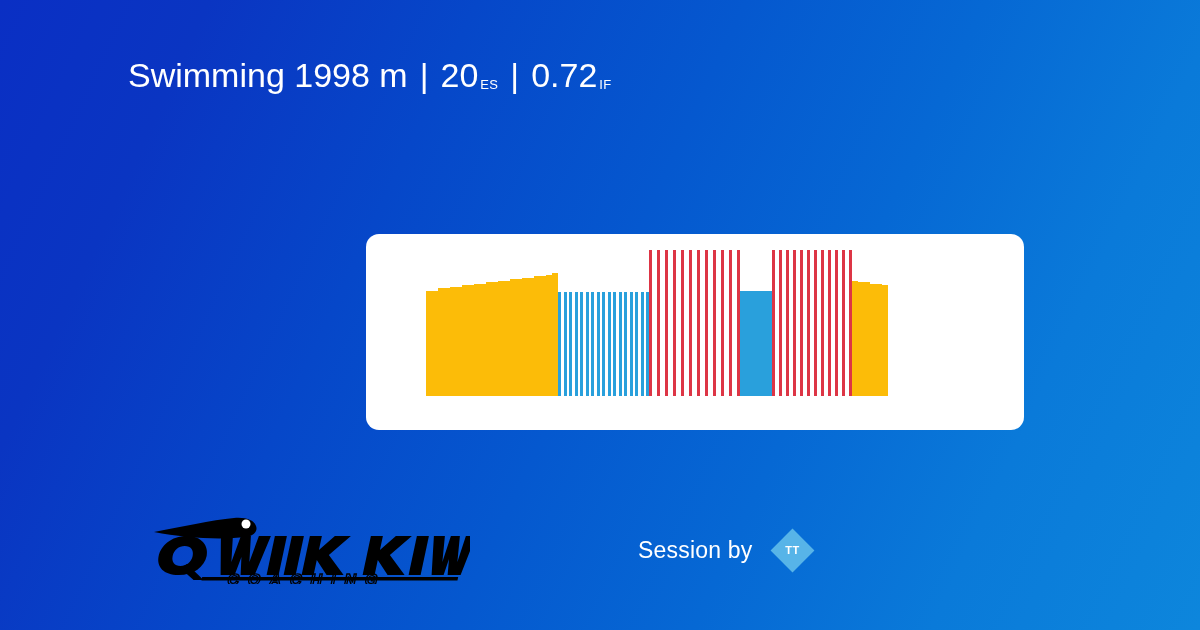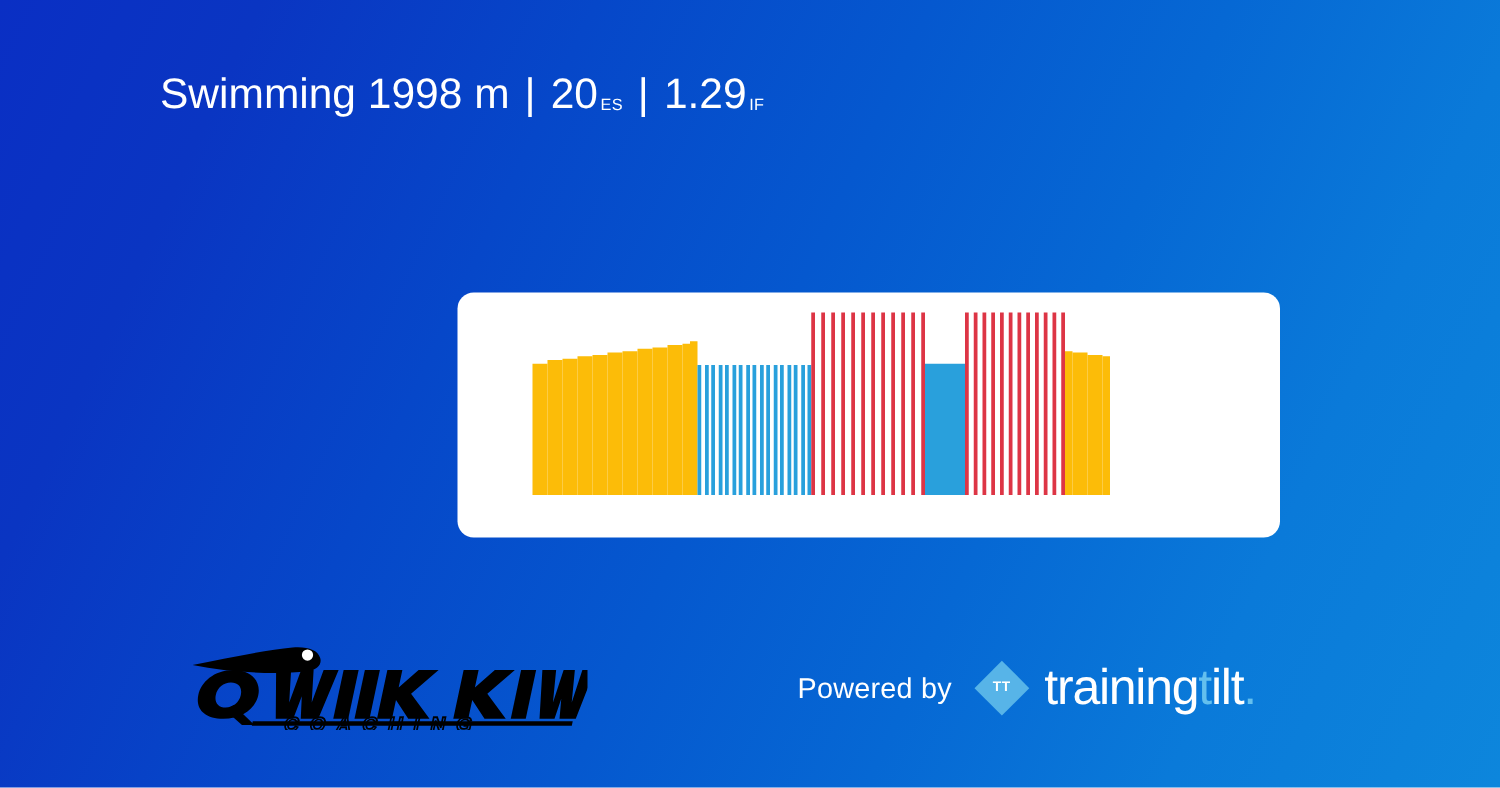--- a/index.html
+++ b/index.html
@@ -130,21 +130,21 @@
 
 <div class="header">
   <div class="subtitle">
     <span>Swimming</span>
     <span>&nbsp;</span>
     <span>1998 m</span>
     <span class="sub-sep">|</span>
     <span>20</span>
       <span class="sub-unit">ES</span>
     <span class="sub-sep">|</span>
-    <span>1.29</span>
+    <span>0.72</span>
       <span class="sub-unit">IF</span>
   </div>
 </div>
 
 <div class="card">
   <div class="plot">
     <div class="bars" id="bars-container">
         <div class="seg">
           <span class="bar" style="width: 6px; height: 72%; background: rgb(252, 188, 8);"></span>
           <span class="bar" style="width: 6px; height: 72%; background: rgb(252, 188, 8);"></span>
@@ -299,24 +299,18 @@
 
     <rect x="66" y="45" width="256" height="3.5" fill="#000" transform="skewX(-12) translate(0,20)"></rect>
 
     <g fill="none" stroke="#000" stroke-width="2" transform="skewX(-12) translate(0,0)" font-family="sans-serif">
       <text x="92" y="73" font-size="16" letter-spacing="9" fill="none" stroke="#000" stroke-width="1.4" font-weight="bold">COACHING</text>
     </g>
   </svg>
 </div>
 
 <div class="powered">
-  <span class="powered-label">Powered by</span>
+  <span class="powered-label">Session by</span>
   <span class="tt-diamond">
     <span class="dia"></span>
     <span class="tt-text">TT</span>
   </span>
-  <span class="tt-word">
-    <span>training</span>
-      <span class="tilt-t">t</span>
-      <span>ilt</span>
-      <span class="tt-dot">.</span>
-  </span>
 </div>
 
 </body></html>

